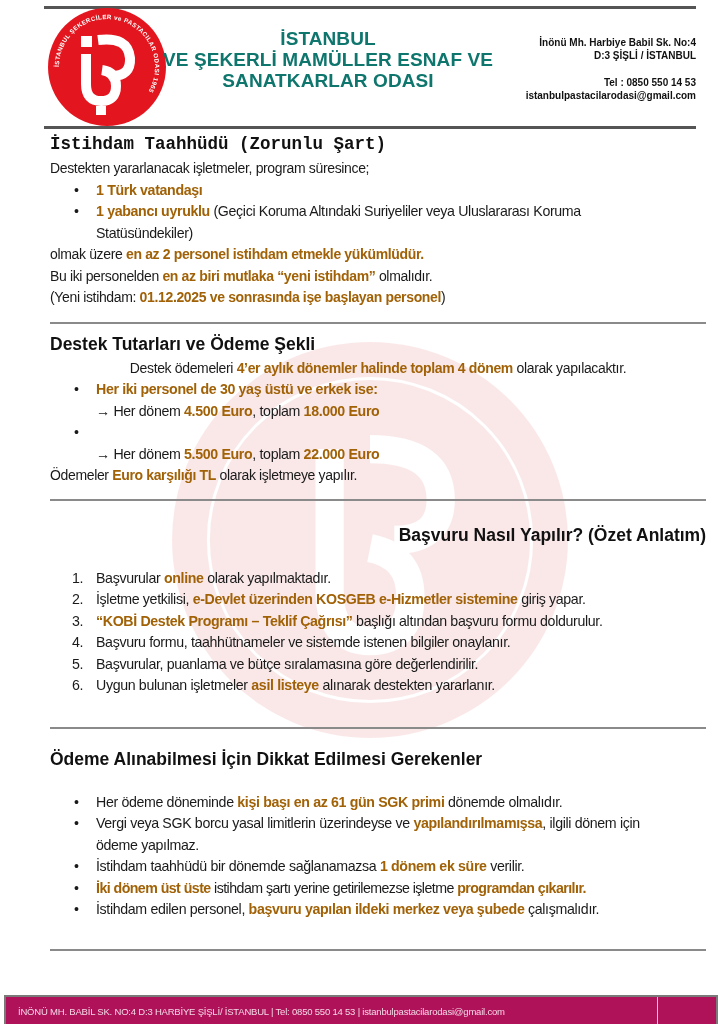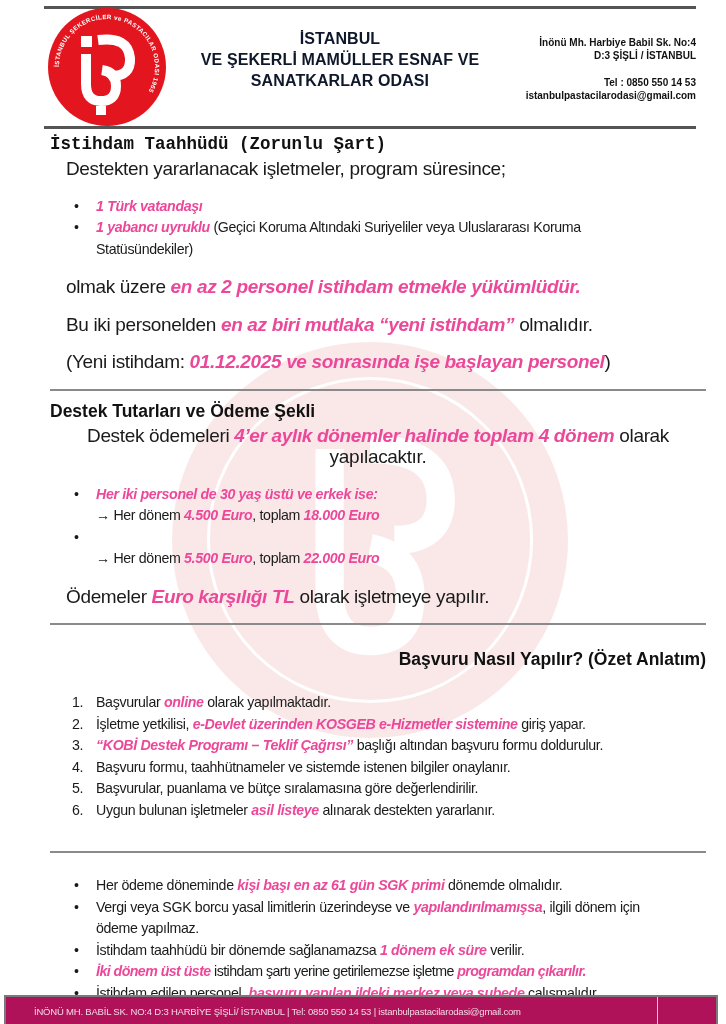--- a/index.html
+++ b/index.html
@@ -1,36 +1,36 @@
 <!DOCTYPE html>
 <html><head>
 <meta charset="utf-8">
 <style>
   html, body { margin:0; padding:0; background:#ffffff; }
   body { width:726px; height:1024px; position:relative; overflow:hidden; font-family:"Liberation Sans", sans-serif; color:#111; }
   .watermark { position:absolute; left:168px; top:338px; width:404px; height:404px; pointer-events:none; opacity:0.10; }
   .hdr-line { position:absolute; left:44px; width:652px; height:3px; background:#555; }
   .logo { position:absolute; left:46px; top:6px; width:122px; height:122px; }
-  .org { position:absolute; left:170px; top:28px; width:340px; text-align:center; font-weight:bold; font-size:16px; line-height:21px; color:#0f172a; letter-spacing:0.1px; }
+  .org { position:absolute; left:158px; top:28px; width:340px; text-align:center; font-weight:bold; font-size:19px; line-height:21px; color:#0f766e; letter-spacing:0.1px; }
   .contact { position:absolute; right:30px; top:36px; text-align:right; font-weight:bold; font-size:10px; line-height:13px; color:#111; }
   .contact .gap { height:14px; }
   .content { position:absolute; left:50px; top:132px; width:656px; font-family:"Liberation Sans", sans-serif; }
   h2 { margin:0; font-size:17.5px; font-weight:bold; color:#111; }
-  p.line { margin:16px; font-size:19px; line-height:21.5px; color:#1a1a1a; font-family:"Liberation Sans Narrow","Liberation Sans", sans-serif; }
+  p.line { margin:0; font-size:14px; line-height:21.5px; color:#1a1a1a; font-family:"Liberation Sans Narrow","Liberation Sans", sans-serif; }
   .narrow { font-family:"Liberation Sans", sans-serif; font-size:14.2px; letter-spacing:-0.35px; }
   ul.bul { margin:0; padding:0; list-style:none; }
   ul.bul li { position:relative; padding-left:46px; font-size:14.2px; line-height:21.5px; letter-spacing:-0.35px; color:#1a1a1a; }
   ul.bul li .dot { position:absolute; left:24px; top:0; }
   ol.num { margin:0; padding:0; list-style:none; }
   ol.num li { position:relative; padding-left:46px; font-size:14.2px; line-height:21.5px; letter-spacing:-0.35px; color:#1a1a1a; }
   ol.num li .n { position:absolute; left:22px; }
-  b { font-weight:bold; color:#ec4899;font-style:italic; }
+  b { font-weight:bold; color:#a16207; }
   .sep { height:2px; background:#8a8a8a; width:656px; }
   .footer { position:absolute; left:4px; top:995px; width:714px; height:29px; background:#b0125a; border:2px solid #7a7a7a; border-bottom:none; box-sizing:border-box; }
-  .footer-text { position:absolute; left:28px; top:9px; font-size:9.5px; color:#f4d8e6; letter-spacing:-0.2px; font-family:"Liberation Sans", sans-serif; white-space:nowrap; }
+  .footer-text { position:absolute; left:12px; top:9px; font-size:9.5px; color:#f4d8e6; letter-spacing:-0.2px; font-family:"Liberation Sans", sans-serif; white-space:nowrap; }
   .footer-box { position:absolute; right:6px; top:0; width:52px; height:29px; border-left:1.5px solid #f0c0d8; }
 </style>
 </head>
 <body>
 
 <svg class="watermark" viewBox="0 0 200 200">
   <circle cx="100" cy="100" r="98" fill="#d42a30"></circle>
   <circle cx="100" cy="100" r="80" fill="none" stroke="#fff" stroke-width="1.5"></circle>
   <path d="M80 55 L80 125 Q80 150 100 150 Q120 150 120 128 Q120 108 100 104" fill="none" stroke="#fff" stroke-width="14"></path>
   <path d="M100 55 Q135 55 135 80 Q135 100 112 100" fill="none" stroke="#fff" stroke-width="14"></path>
@@ -118,20 +118,21 @@
       <li><span class="n">3.</span><span></span><b>“KOBİ Destek Programı – Teklif Çağrısı”</b><span> başlığı altından başvuru formu doldurulur.</span></li>
       <li><span class="n">4.</span><span>Başvuru formu, taahhütnameler ve sistemde istenen bilgiler onaylanır.</span></li>
       <li><span class="n">5.</span><span>Başvurular, puanlama ve bütçe sıralamasına göre değerlendirilir.</span></li>
       <li><span class="n">6.</span><span>Uygun bulunan işletmeler </span><b>asil listeye</b><span> alınarak destekten yararlanır.</span></li>
     </ol>
   </section>
 
   <div class="sep" style="margin-top:30px;"></div>
 
   <section>
+    <h2 style="margin-top:20px;">Ödeme Alınabilmesi İçin Dikkat Edilmesi Gerekenler</h2>
     <ul class="bul" style="margin-top:22px;">
       <li><span class="dot">•</span><span>Her ödeme döneminde </span><b>kişi başı en az 61 gün SGK primi</b><span> dönemde olmalıdır.</span></li>
       <li style="padding-right:30px;"><span class="dot">•</span><span>Vergi veya SGK borcu yasal limitlerin üzerindeyse ve </span><b>yapılandırılmamışsa</b><span>, ilgili dönem için ödeme yapılmaz.</span></li>
       <li><span class="dot">•</span><span>İstihdam taahhüdü bir dönemde sağlanamazsa </span><b>1 dönem ek süre</b><span> verilir.</span></li>
       <li style="white-space:nowrap;letter-spacing:-0.55px;"><span class="dot">•</span><b>İki dönem üst üste</b><span> istihdam şartı yerine getirilemezse işletme </span><b>programdan çıkarılır.</b></li>
       <li><span class="dot">•</span><span>İstihdam edilen personel, </span><b>başvuru yapılan ildeki merkez veya şubede</b><span> çalışmalıdır.</span></li>
     </ul>
   </section>
 
   <div class="sep" style="margin-top:28px;"></div>

